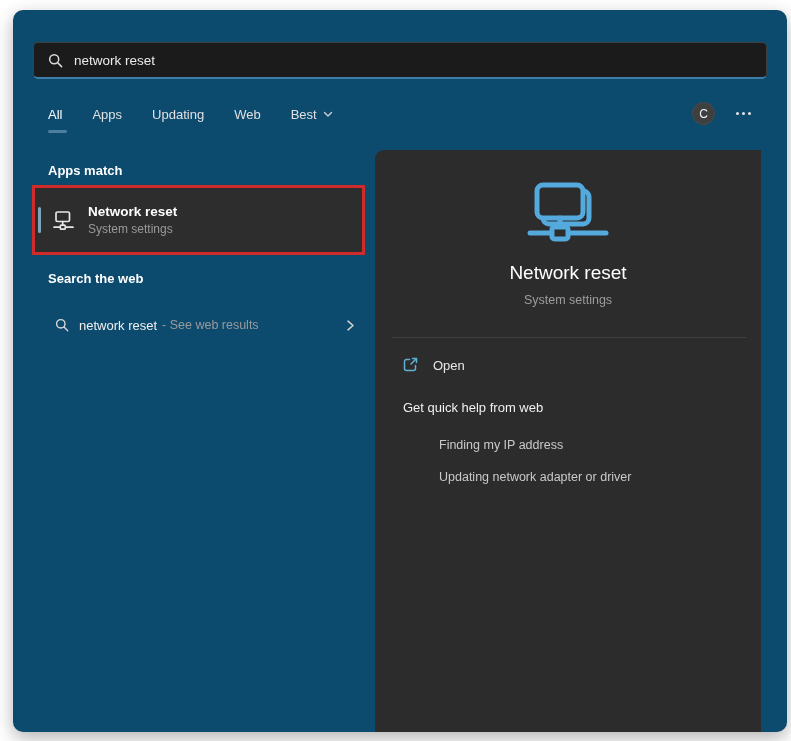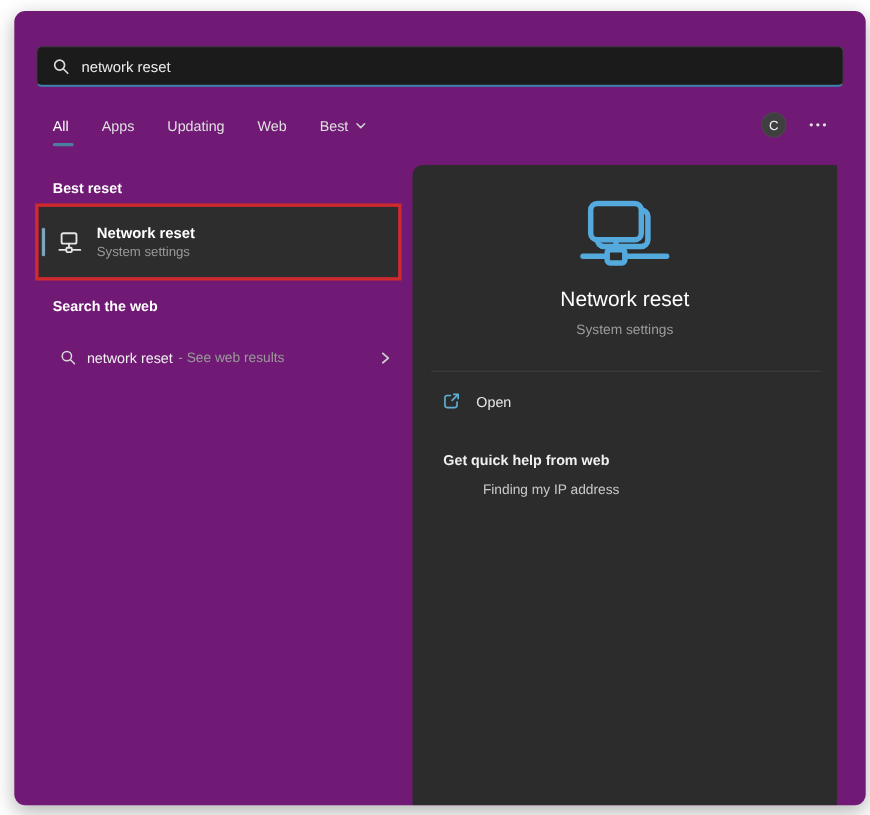--- a/index.html
+++ b/index.html
@@ -3,21 +3,21 @@
 <meta charset="utf-8">
 <style>
   html,body{margin:0;padding:0;}
   body{
     width:791px;height:741px;background:#ffffff;position:relative;overflow:hidden;
     font-family:"Liberation Sans","DejaVu Sans",sans-serif;
     -webkit-font-smoothing:antialiased;
   }
   .panel{
     position:absolute;left:13px;top:10px;width:774px;height:722px;
-    background:#701a75;border-radius:10px;overflow:hidden;
+    background:#0c4a6e;border-radius:10px;overflow:hidden;
     box-shadow:0 6px 18px rgba(0,0,0,.30);
   }
   
   .searchbox{
     position:absolute;left:20px;top:32px;width:734px;height:37px;box-sizing:border-box;
     background:#1b1b1b;border:1px solid #404040;border-bottom:2px solid #3f7ea8;
     border-radius:5px;display:flex;align-items:center;gap:11px;padding:0 14px;
   }
   .searchbox input{
     flex:1;background:transparent;border:none;outline:none;
@@ -74,21 +74,21 @@
     background:#2c2c2c;border-top-left-radius:9px;
   }
   .card-icon{position:absolute;top:32px;left:50%;transform:translateX(-50%);}
   .card-title{position:absolute;top:112px;width:100%;text-align:center;
     font-size:19px;font-weight:400;color:#ffffff;}
   .card-sub{position:absolute;top:143px;width:100%;text-align:center;
     font-size:12.5px;color:#9c9c9c;}
   .divider{position:absolute;left:17px;right:15px;top:187px;height:1px;background:#404040;}
   .open-row{position:absolute;left:27px;top:206px;display:flex;align-items:flex-end;gap:14px;}
   .open-label{font-size:13px;color:#e8e8e8;}
-  .quick-heading{position:absolute;left:28px;top:261px;font-size:13px;font-weight:700;color:#f0f0f0;}
+  .quick-heading{position:absolute;left:28px;top:250px;font-size:13px;font-weight:400;color:#f0f0f0;}
   .quick-link{position:absolute;left:28px;font-size:12.5px;color:#c9c9c9;cursor:default;margin-left:36px;}
   .ql-0{top:288px;}
   .ql-1{top:320px;}
 </style>
 </head>
 <body>
 
 <div class="panel">
 
   <div class="searchbox">
@@ -118,21 +118,21 @@
 
   <div class="top-right">
     <div class="avatar">C</div>
     <div class="dots">
       <i></i>
         <i></i>
         <i></i>
     </div>
   </div>
 
-  <div class="section-heading h-bestmatch">Best reset</div>
+  <div class="section-heading h-bestmatch">Apps match</div>
 
   <div class="best-item">
     <span class="sel-pill"></span>
     <span class="item-icon">
       <svg width="23" height="21" viewBox="0 0 23 21" fill="none">
         <g stroke="#e6e6e6" stroke-width="1.7" stroke-linecap="round" stroke-linejoin="round">
           <rect x="4" y="2" width="13.5" height="9.5" rx="1.5" fill="#2d2d2d"></rect>
           <path d="M10.7 11.5 v3.2"></path>
           <path d="M2 17.2 h19"></path>
           <rect x="8.3" y="15.2" width="5" height="4" rx="1" fill="#2d2d2d"></rect>
@@ -189,15 +189,16 @@
             <path d="M10.5 2.5 h4 v4"></path>
             <path d="M14.2 2.8 L9 8"></path>
           </g>
         </svg>
       </span>
       <span class="open-label">Open</span>
     </div>
 
     <div class="quick-heading">Get quick help from web</div>
     <div class="quick-link ql-0">Finding my IP address</div>
+    <div class="quick-link ql-1">Updating network adapter or driver</div>
   </div>
 
 </div>
 
 </body></html>

